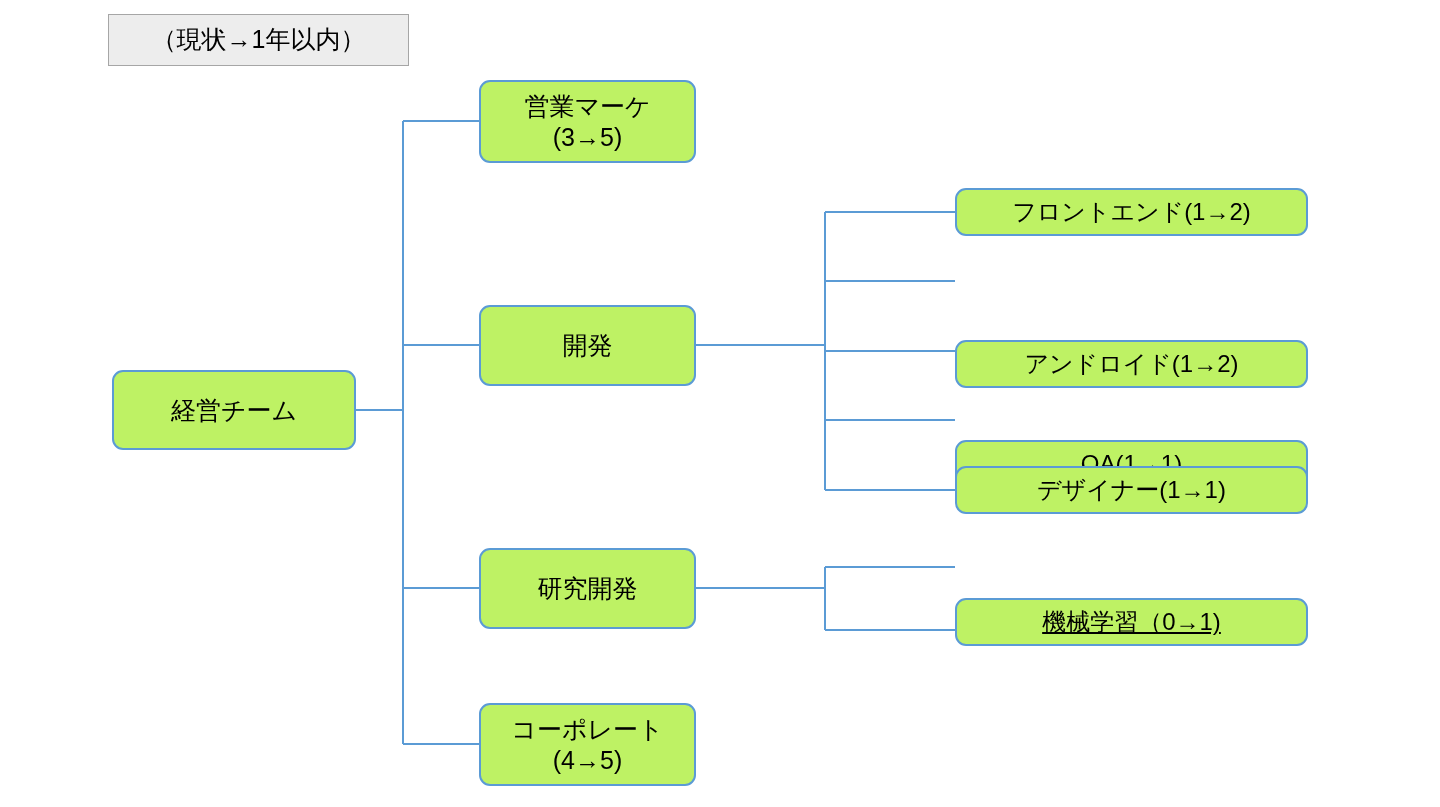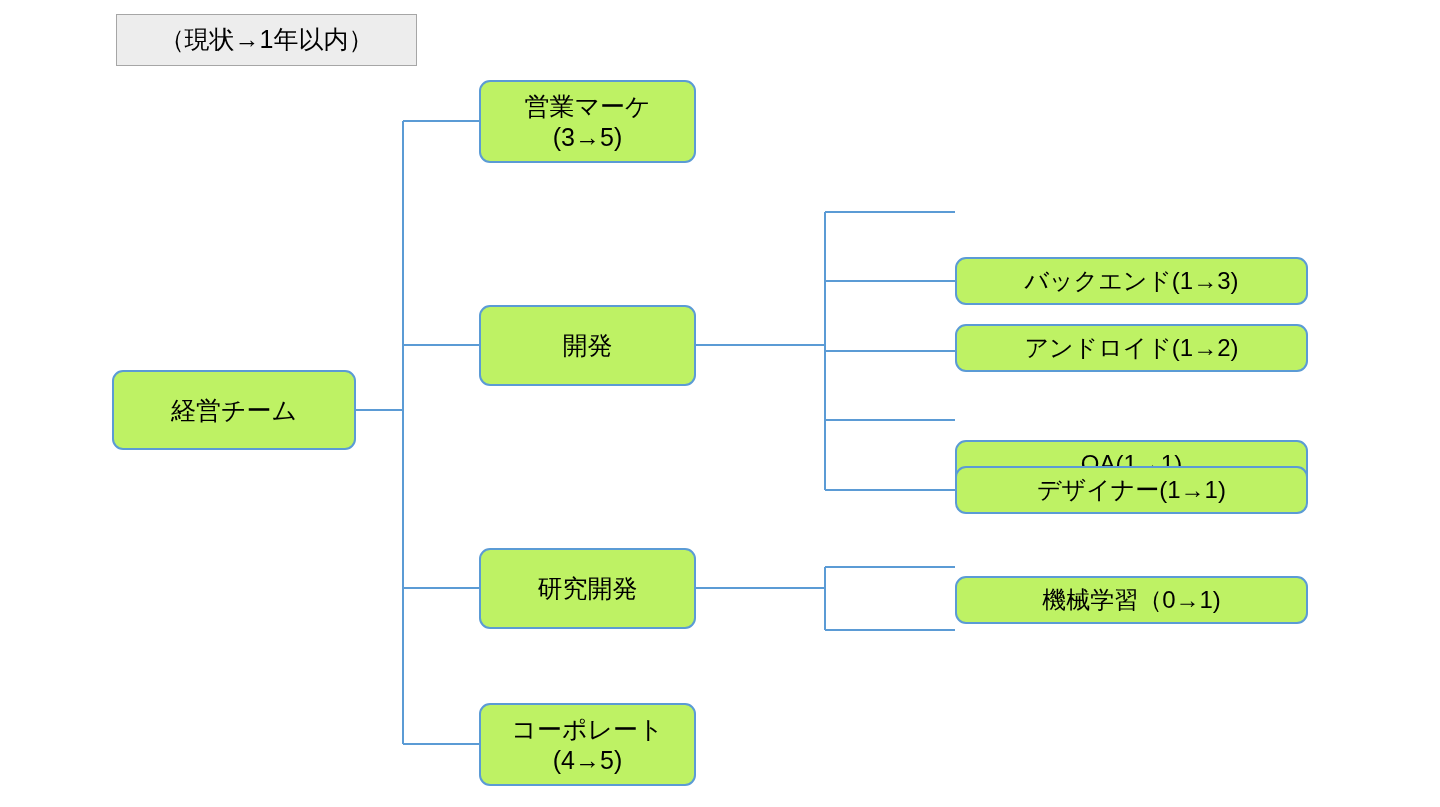--- a/index.html
+++ b/index.html
@@ -29,21 +29,21 @@
     left: 0;
     top: 0;
     width: 1440px;
     height: 807px;
     z-index: 1;
   }
 
   
   .legend-box {
     position: absolute;
-    left: 116px;
+    left: 108px;
     top: 14px;
     width: 301px;
     height: 52px;
     box-sizing: border-box;
     background: #ededed;
     border: 1px solid #a6a6a6;
     display: flex;
     align-items: center;
     justify-content: center;
     z-index: 3;
@@ -97,25 +97,25 @@
   
   .node.l3 {
     left: 955px;
     width: 353px;
     height: 48px;
   }
   .node.l3 .label { font-size: 24px; }
 
   .node.l3-frontend { top: 188px; }
   .node.l3-backend  { top: 257px; }
-  .node.l3-android  { top: 324px; }
+  .node.l3-android  { top: 340px; }
   .node.l3-qa       { top: 396px; margin-top: 44px; }
   .node.l3-designer { top: 466px; }
   .node.l3-image    { top: 543px; }
-  .node.l3-ml       { top: 576px; }
+  .node.l3-ml       { top: 598px; text-decoration: underline; }
 </style>
 </head>
 <body>
 
 <div id="canvas">
 
   <svg id="connectors" viewBox="0 0 1440 807" width="1440" height="807" xmlns="http://www.w3.org/2000/svg">
     <g stroke="#5b9bd5" stroke-width="2" fill="none" shape-rendering="crispEdges">
 
       <path d="M328 410 H403"></path>
@@ -157,22 +157,22 @@
     <span class="label">開発</span>
   </div>
   <div class="node l2 l2-rd">
     <span class="label">研究開発</span>
   </div>
   <div class="node l2 l2-corp">
     <span class="label">コーポレート
 (4→5)</span>
   </div>
 
-  <div class="node l3 l3-backend">
-    <span class="label">バックエンド(1→3)</span>
+  <div class="node l3 l3-frontend">
+    <span class="label">フロントエンド(1→2)</span>
   </div>
   <div class="node l3 l3-android">
     <span class="label">アンドロイド(1→2)</span>
   </div>
   <div class="node l3 l3-qa">
     <span class="label">QA(1→1)</span>
   </div>
   <div class="node l3 l3-designer">
     <span class="label">デザイナー(1→1)</span>
   </div>

